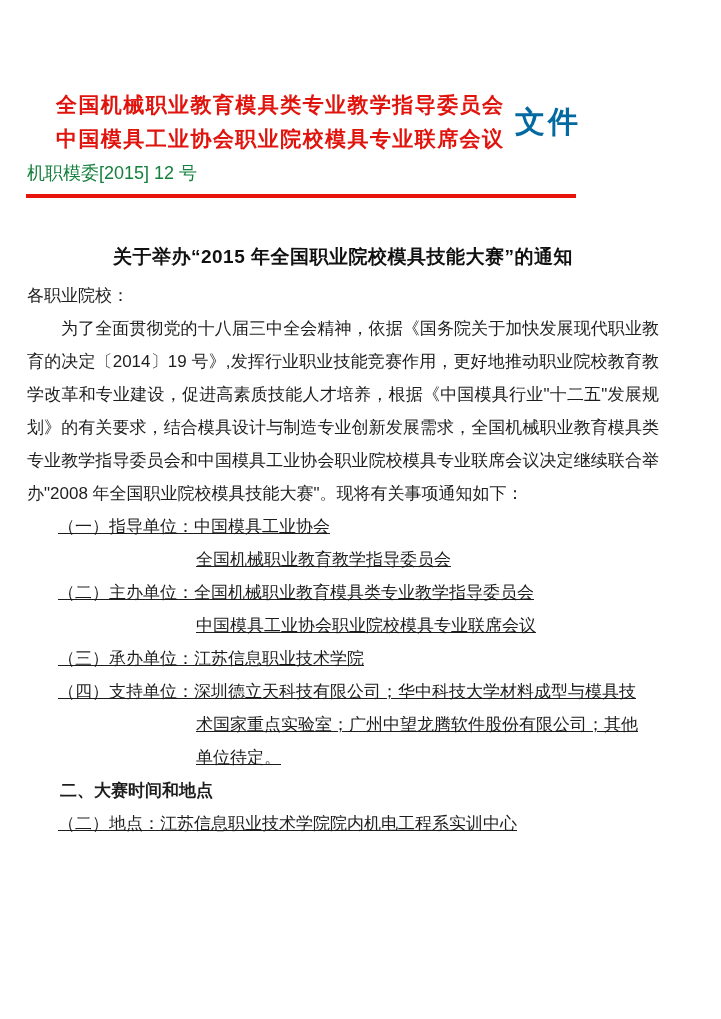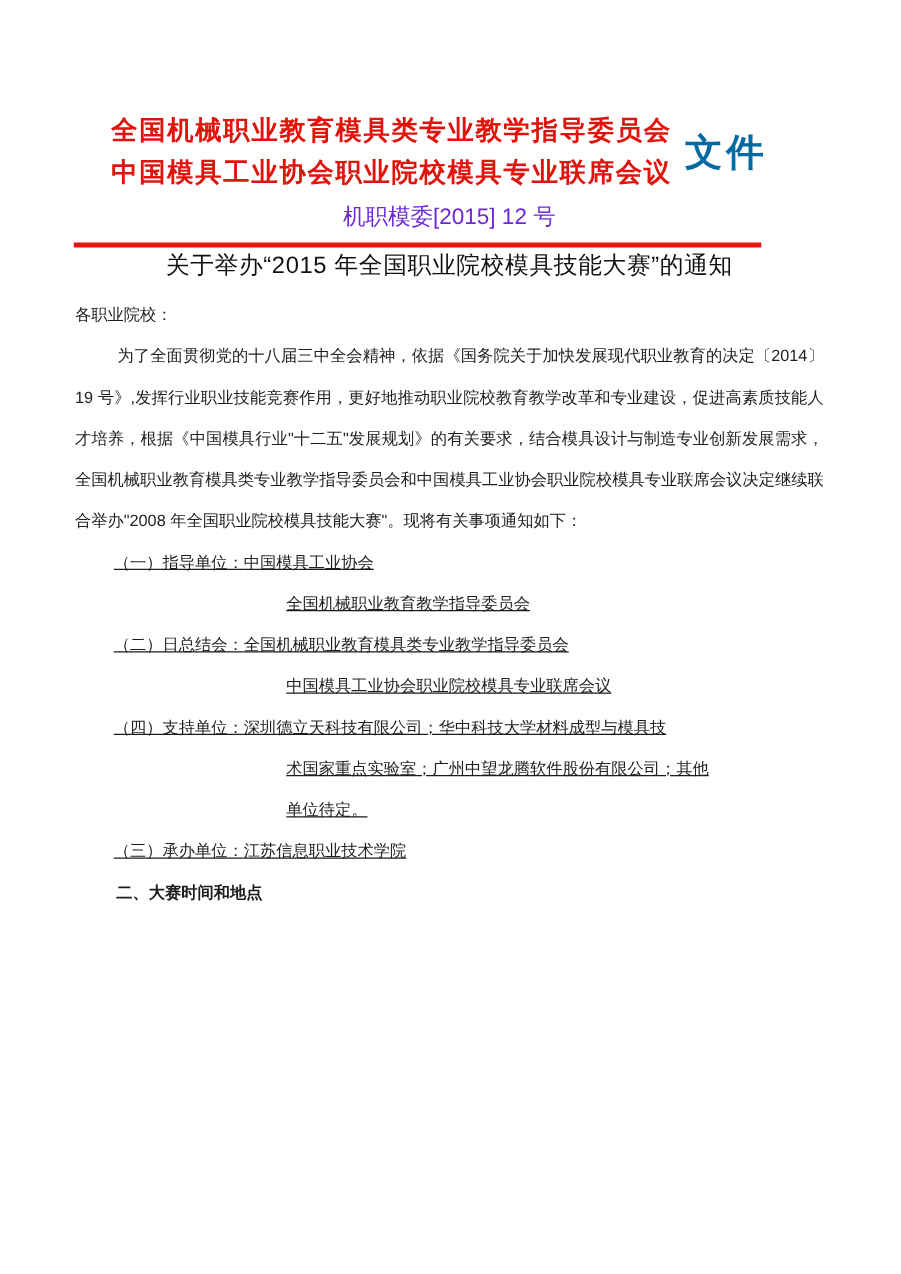--- a/index.html
+++ b/index.html
@@ -1,21 +1,21 @@
 <!DOCTYPE html>
 <html><head>
 <meta charset="utf-8">
 <style>
   html,body { margin:0; padding:0; background:#ffffff; }
   .page {
     position:relative;
     width:721px; height:863px;
     background:#ffffff;
     box-sizing:border-box;
-    padding:88px 62px 0 60px;
+    padding:88px 62px 0 27px;
     font-family:"Liberation Sans","DejaVu Sans",sans-serif;
     color:#1d1d1d;
     overflow:hidden;
   }
   .lh-row { display:flex; align-items:center; }
   .lh-orgs {
     margin-left:29px;
     width:447px;
     color:#e0140d;
     font-weight:bold;
@@ -26,44 +26,44 @@
   .lh-org-line { text-align:justify; text-align-last:justify; }
   .lh-doctype {
     color:#0369a1;
     font-size:30px;
     font-weight:bold;
     margin-left:12px;
     letter-spacing:3px;
     white-space:nowrap;
   }
   .doc-number {
-    text-align:center;
     font-size:18px;
     line-height:22px;
     margin-top:6px;
-    color:#6d28d9;
+    color:#15803d;
   }
   .red-rule {
     height:4px;
     background:#e8140c;
     width:550px;
     margin-left:-1px;
     margin-top:10px;
   }
   .title {
+    margin-top:44px;
     text-align:center;
     font-size:19px;
-    font-weight:normal;
+    font-weight:bold;
     line-height:30px;
     color:#111;
     letter-spacing:0.5px;
   }
   .body {
     margin-top:7px;
-    font-size:13px;
+    font-size:17px;
     line-height:33px;
   }
   .salutation { }
   .para {
     text-align:justify;
     text-indent:34px;
   }
   .sec-heading {
     margin-left:33px;
     font-weight:bold;
@@ -101,22 +101,23 @@
     <div class="red-rule"></div>
   </div>
 
   <div class="title">关于举办“2015 年全国职业院校模具技能大赛”的通知</div>
 
   <div class="body">
     <div class="salutation">各职业院校：</div>
     <div class="para">为了全面贯彻党的十八届三中全会精神，依据《国务院关于加快发展现代职业教育的决定〔2014〕19 号》,发挥行业职业技能竞赛作用，更好地推动职业院校教育教学改革和专业建设，促进高素质技能人才培养，根据《中国模具行业"十二五"发展规划》的有关要求，结合模具设计与制造专业创新发展需求，全国机械职业教育模具类专业教学指导委员会和中国模具工业协会职业院校模具专业联席会议决定继续联合举办"2008 年全国职业院校模具技能大赛"。现将有关事项通知如下：</div>
     <div>
         <div class="item"><span class="item-label">（一）指导单位：</span>中国模具工业协会<br>全国机械职业教育教学指导委员会</div>
-        <div class="item"><span class="item-label">（二）日总结会：</span>全国机械职业教育模具类专业教学指导委员会<br>中国模具工业协会职业院校模具专业联席会议</div>
+        <div class="item"><span class="item-label">（二）主办单位：</span>全国机械职业教育模具类专业教学指导委员会<br>中国模具工业协会职业院校模具专业联席会议</div>
+        <div class="item"><span class="item-label">（三）承办单位：</span>江苏信息职业技术学院</div>
         <div class="item"><span class="item-label">（四）支持单位：</span>深圳德立天科技有限公司；华中科技大学材料成型与模具技<br>术国家重点实验室；广州中望龙腾软件股份有限公司；其他<br>单位待定。</div>
-        <div class="item"><span class="item-label">（三）承办单位：</span>江苏信息职业技术学院</div>
         <div class="sec-heading">二、大赛时间和地点</div>
+        <div class="item"><span class="item-label">（二）地点：</span>江苏信息职业技术学院院内机电工程系实训中心</div>
       </div>
   </div>
 
   <div class="page-number">1</div>
 
 </div>
 
 </body></html>

